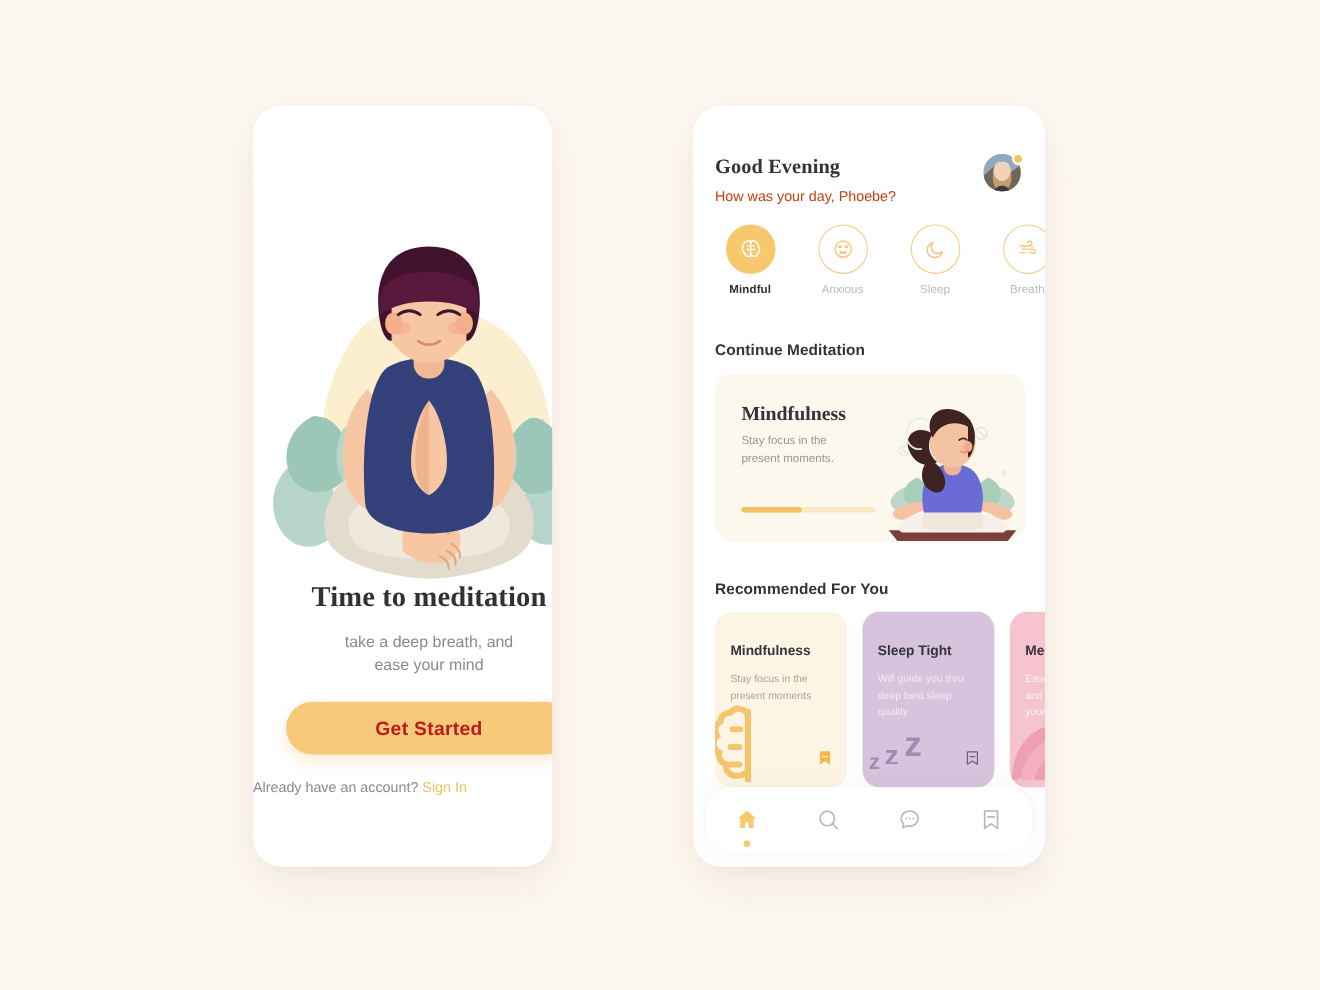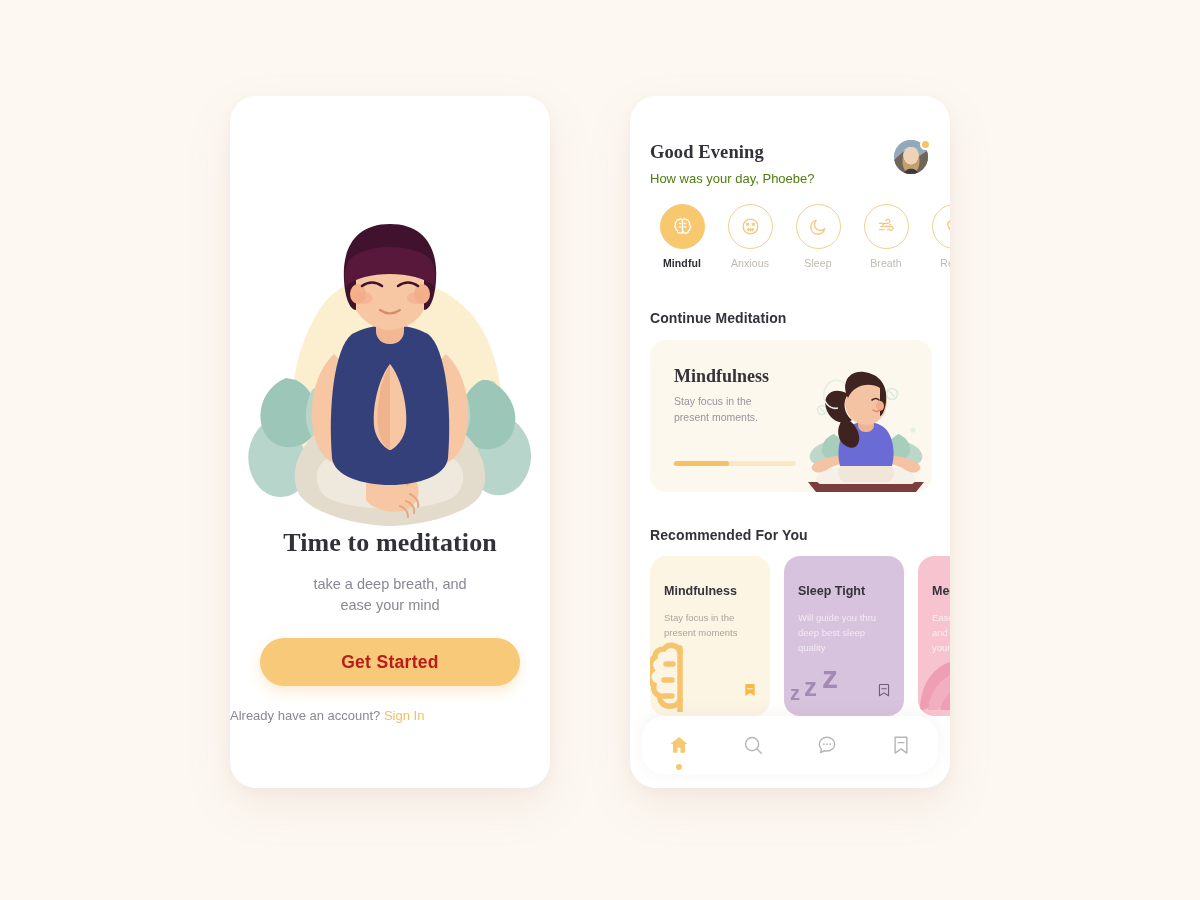--- a/index.html
+++ b/index.html
@@ -13,21 +13,21 @@
   .stage{position:absolute;inset:0;}
 
   
   .phone{
     position:absolute;
     background:#FFFFFF;
     border-radius:26px;
     box-shadow:0 18px 45px rgba(180,150,120,.13), 0 3px 12px rgba(180,150,120,.07);
     overflow:hidden;
   }
-  #phone-left{left:230px;top:96px;width:320px;height:692px;}
+  #phone-left{left:230px;top:96px;width:272px;height:692px;}
   #phone-right{left:630px;top:96px;width:320px;height:692px;text-decoration:underline;}
 
   
   .onb-illus{position:absolute;left:0;top:62px;width:320px;height:380px;}
   .onb-text{position:absolute;left:0;top:432px;width:320px;text-align:center;}
   .onb-title{
     font-family:"Liberation Serif", serif;
     font-weight:bold;font-size:26px;color:#333138;letter-spacing:.1px;
     margin:0 0 16px 0;
   }
@@ -49,36 +49,36 @@
   .signin-link{color:#F5BE63;font-weight:normal;cursor:pointer;}
 
   
   .rs{position:absolute;inset:0;}
   .greet-wrap{position:absolute;left:20px;top:46px;}
   .greet-title{
     font-family:"Liberation Serif", serif;font-weight:bold;
     font-size:18.5px;color:#333138;margin:0;letter-spacing:.1px;
   }
   .greet-sub{
-    font-size:13px;color:#4d7c0f;margin:8px 0 0 0;
+    font-size:13px;color:#c2410c;margin:8px 0 0 0;
   }
   .avatar-wrap{position:absolute;right:20px;top:44px;width:36px;height:36px;}
   .avatar{
     width:34px;height:34px;border-radius:50%;overflow:hidden;
     background:linear-gradient(150deg,#8FA7BC 0%,#C0CBD4 38%,#6E6257 100%);
     position:relative;
   }
   .avatar svg{display:block;}
   .avatar-dot{
     position:absolute;right:-1px;top:-1px;width:11px;height:11px;border-radius:50%;
     background:#F7C463;border:2px solid #fff;box-sizing:border-box;
   }
 
   
-  .moods{position:absolute;left:18px;top:108px;display:flex;gap:0;justify-content:space-between;}
+  .moods{position:absolute;left:18px;top:108px;display:flex;gap:16px;justify-content:space-between;}
   .mood{width:68px;display:flex;flex-direction:column;align-items:center;cursor:pointer;flex:0 0 auto;}
   .mood-circle{
     width:45px;height:45px;border-radius:50%;
     border:1.6px solid #F6CE86;box-sizing:border-box;
     display:flex;align-items:center;justify-content:center;
   }
   .mood.active .mood-circle{background:#F8C86F;border-color:#F8C86F;}
   .mood-label{
     margin-top:8px;font-size:10.5px;color:#BEB9B2;letter-spacing:.1px;
   }

